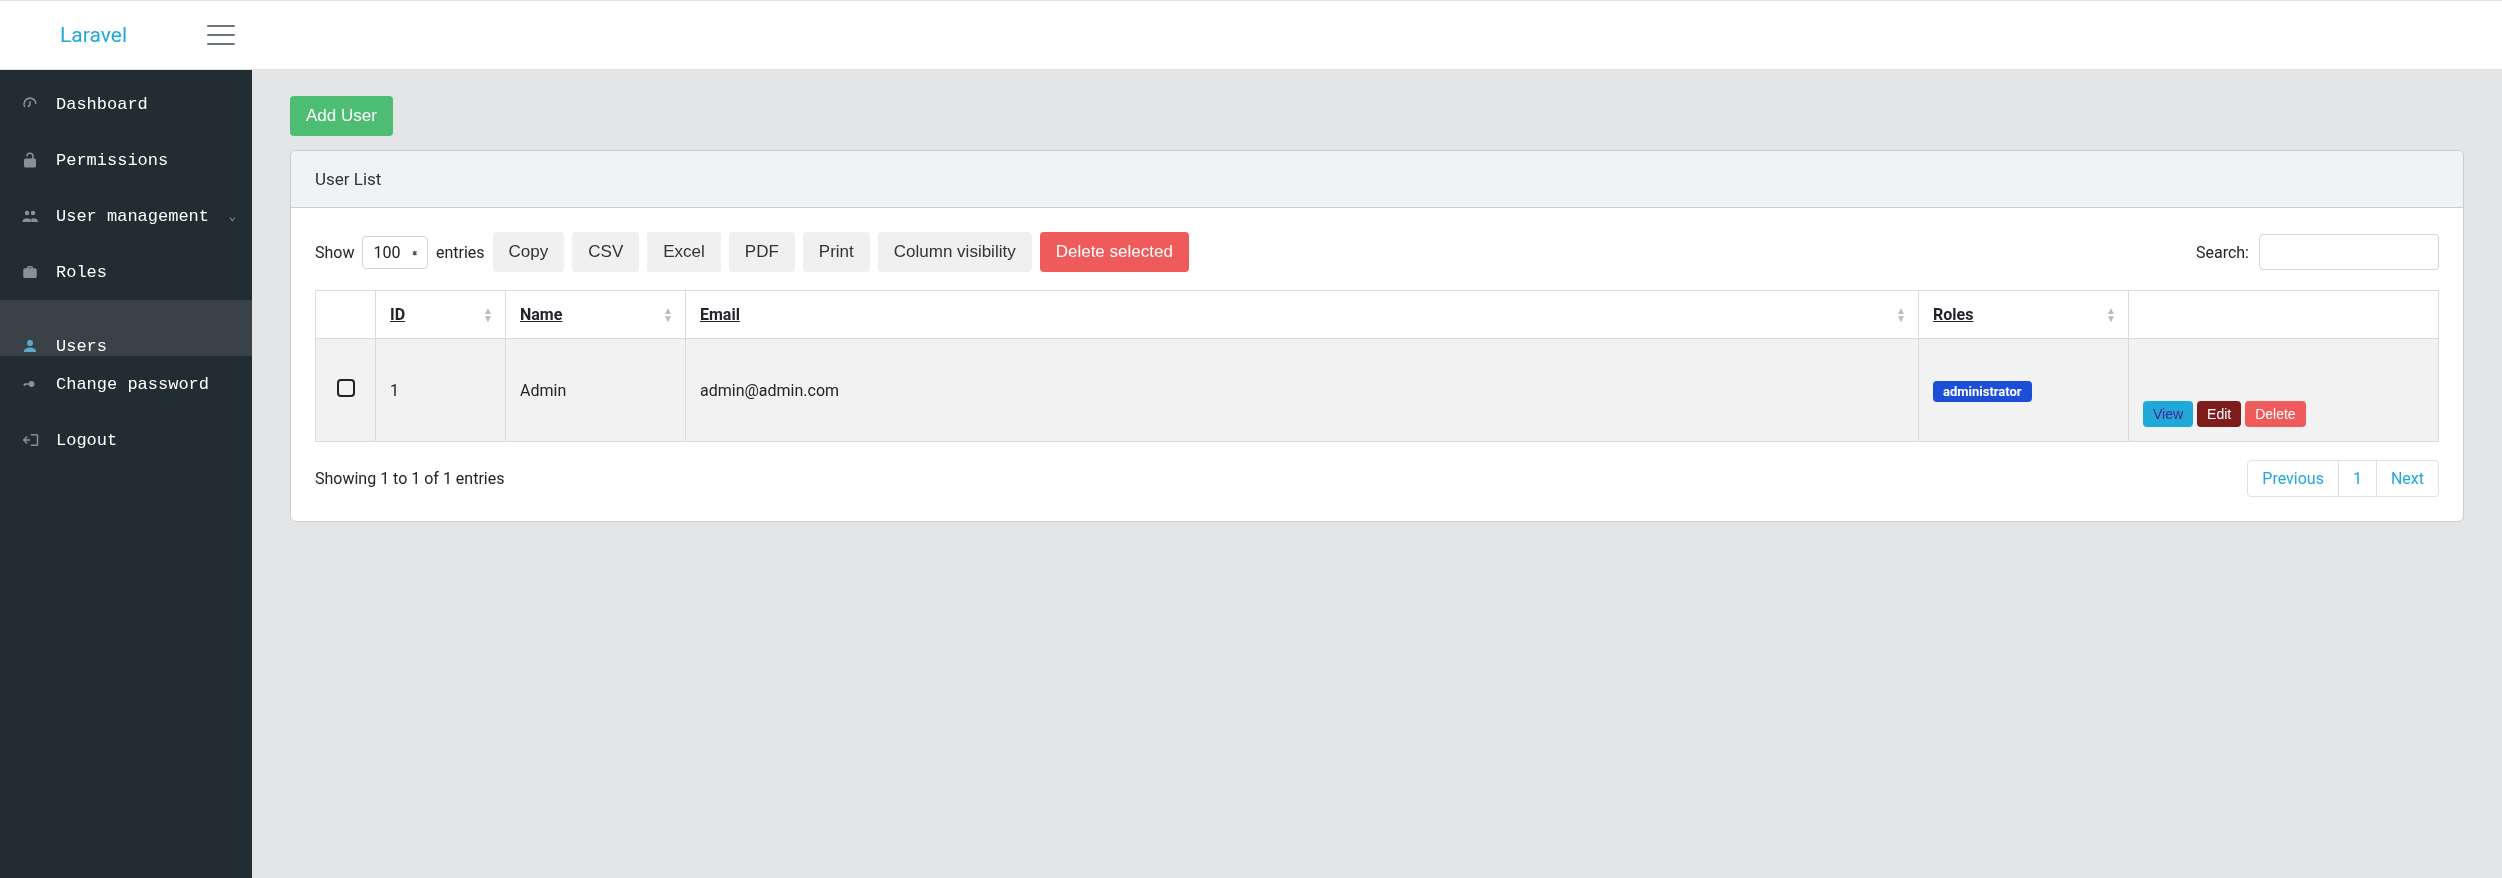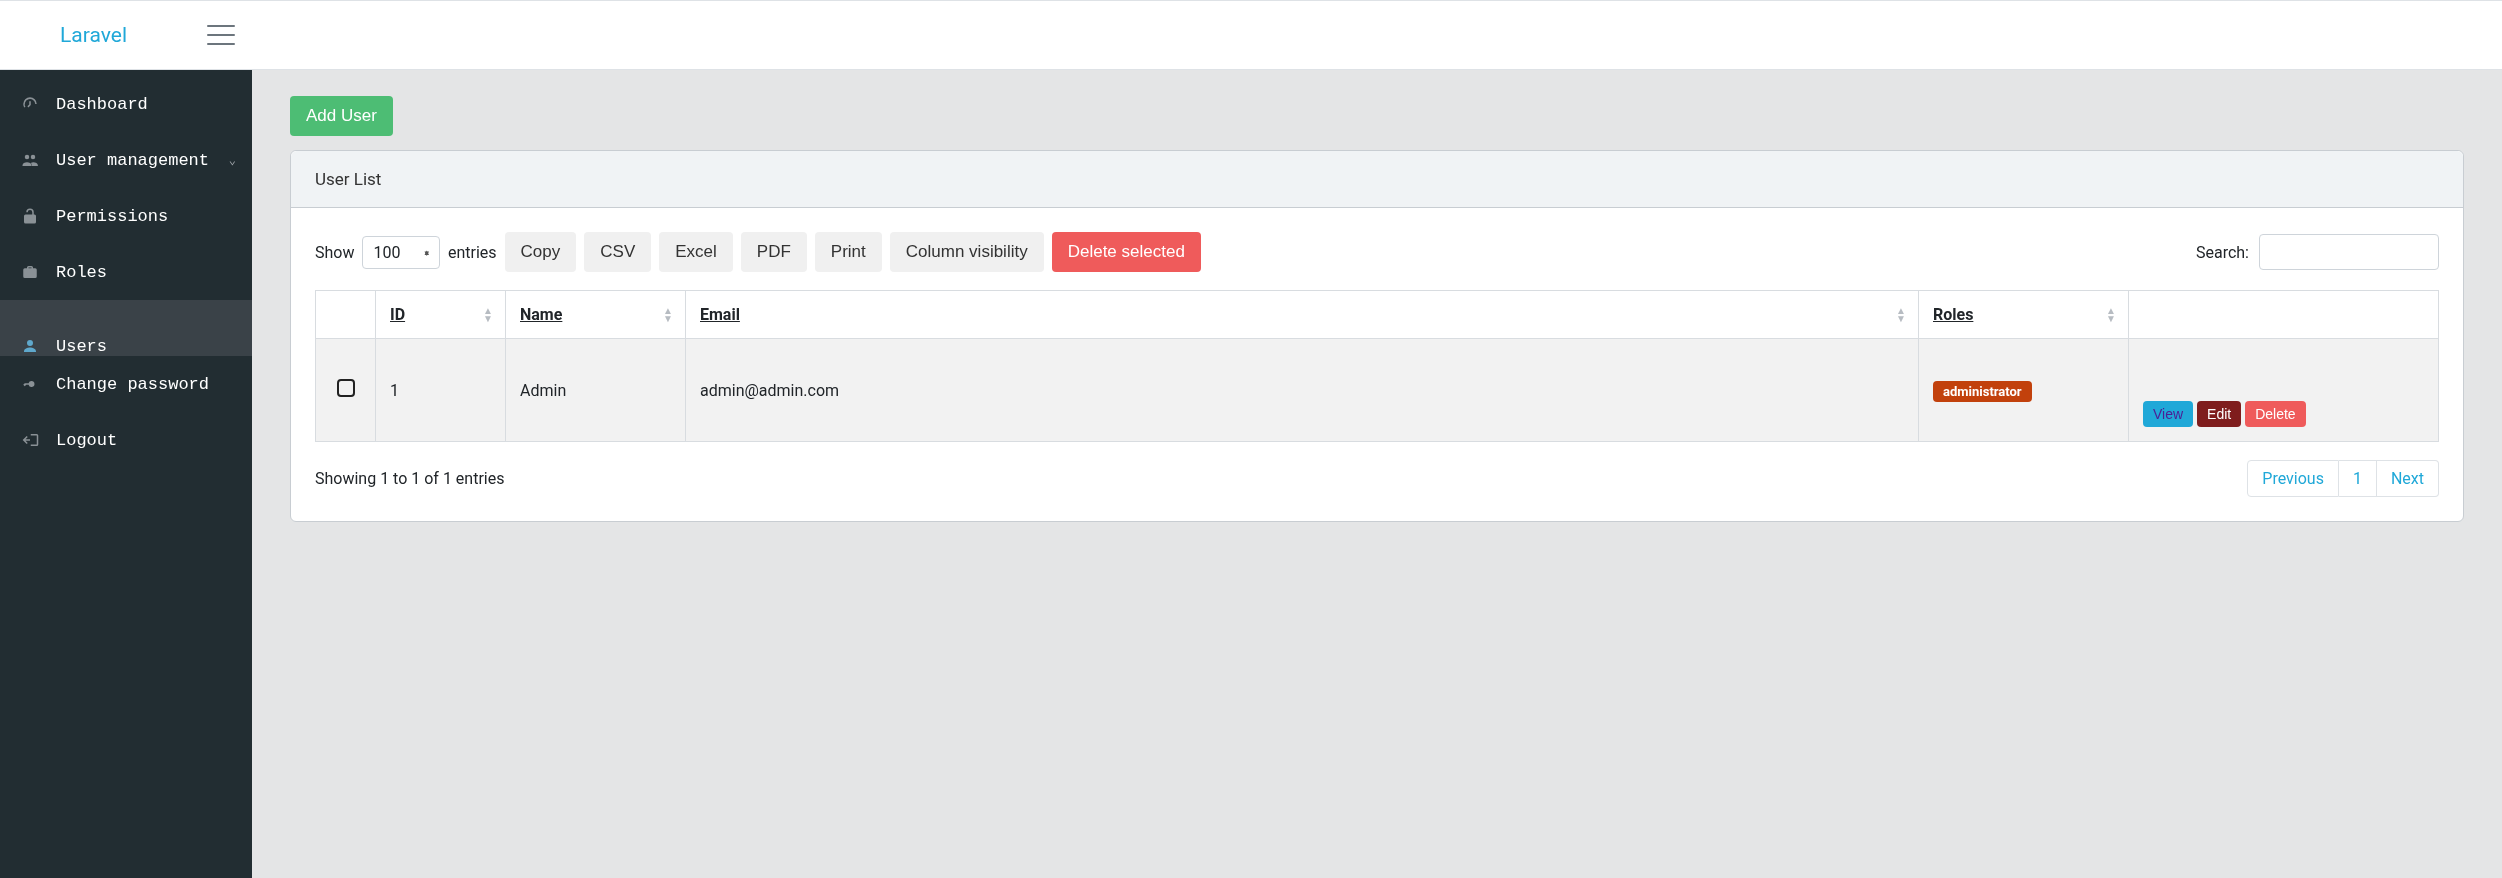--- a/index.html
+++ b/index.html
@@ -129,21 +129,21 @@
     align-items: center;
     gap: 10px;
     flex-wrap: wrap;
     margin-bottom: 18px;
   }
   .toolbar .left { display: flex; align-items: center; gap: 8px; flex-wrap: wrap; }
   .toolbar .right { margin-left: auto; display: flex; align-items: center; gap: 10px; }
   .length-wrap {
     display: flex;
     align-items: center;
-    gap: 24px;
+    gap: 12px;
     border: 1px solid #ced4da;
     border-radius: 4px;
     padding: 6px 10px;
     background: #fff;
     cursor: pointer;
   }
   .length-caret {
     display: inline-flex;
     flex-direction: column;
     gap: 1px;
@@ -195,21 +195,21 @@
     vertical-align: middle;
   }
   .row-check {
     width: 18px; height: 18px;
     border: 2px solid #222;
     border-radius: 4px;
     display: inline-block;
     cursor: pointer;
   }
   .badge-role {
-    background: #c2410c;
+    background: #1d4ed8;
     color: #fff;
     padding: 3px 10px;
     border-radius: 4px;
     font-size: 13px;
     font-weight: 700;
   }
 
   
   .table-footer {
     display: flex;
@@ -252,34 +252,34 @@
         <svg viewBox="0 0 24 24">
             <path d="M12 3a9 9 0 00-9 9 9 9 0 001.3 4.7l1.6-1A7 7 0 1119 12h2A9 9 0 0012 3zm0 5a1 1 0 00-1 1v3.6l-2.5 2.5 1.4 1.4L13 13.4V9a1 1 0 00-1-1z"></path>
           </svg>
       </span>
       <span>Dashboard</span>
     </div>
 
     <div class="side-item">
       <span class="side-icon">
         <svg viewBox="0 0 24 24">
+            <path d="M17 10V7a5 5 0 00-10 0h2a3 3 0 016 0v3H6a2 2 0 00-2 2v8a2 2 0 002 2h12a2 2 0 002-2v-8a2 2 0 00-2-2h-1z"></path>
+          </svg>
+      </span>
+      <span>Permissions</span>
+    </div>
+
+    <div class="side-item">
+      <span class="side-icon">
+        <svg viewBox="0 0 24 24">
             <path d="M8 11a3 3 0 100-6 3 3 0 000 6zm8 0a3 3 0 100-6 3 3 0 000 6zM2 19c0-2.8 3.1-4 6-4s6 1.2 6 4v1H2v-1zm12.5 1v-1c0-1.3-.6-2.3-1.5-3 1-.6 2.3-1 3.5-1 2.9 0 6 1.2 6 4v1h-8z"></path>
           </svg>
       </span>
       <span>User management</span>
       <span class="chev">⌄</span>
-    </div>
-
-    <div class="side-item">
-      <span class="side-icon">
-        <svg viewBox="0 0 24 24">
-            <path d="M17 10V7a5 5 0 00-10 0h2a3 3 0 016 0v3H6a2 2 0 00-2 2v8a2 2 0 002 2h12a2 2 0 002-2v-8a2 2 0 00-2-2h-1z"></path>
-          </svg>
-      </span>
-      <span>Permissions</span>
     </div>
 
     <div class="side-item">
       <span class="side-icon">
         <svg viewBox="0 0 24 24">
             <path d="M10 4h4a2 2 0 012 2v1h3a2 2 0 012 2v9a2 2 0 01-2 2H5a2 2 0 01-2-2V9a2 2 0 012-2h3V6a2 2 0 012-2zm0 3h4V6h-4v1z"></path>
           </svg>
       </span>
       <span>Roles</span>
     </div>

